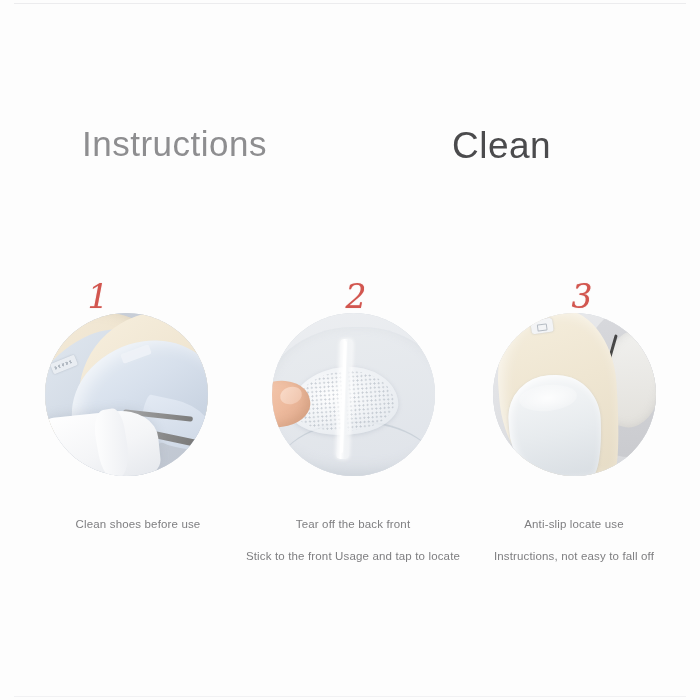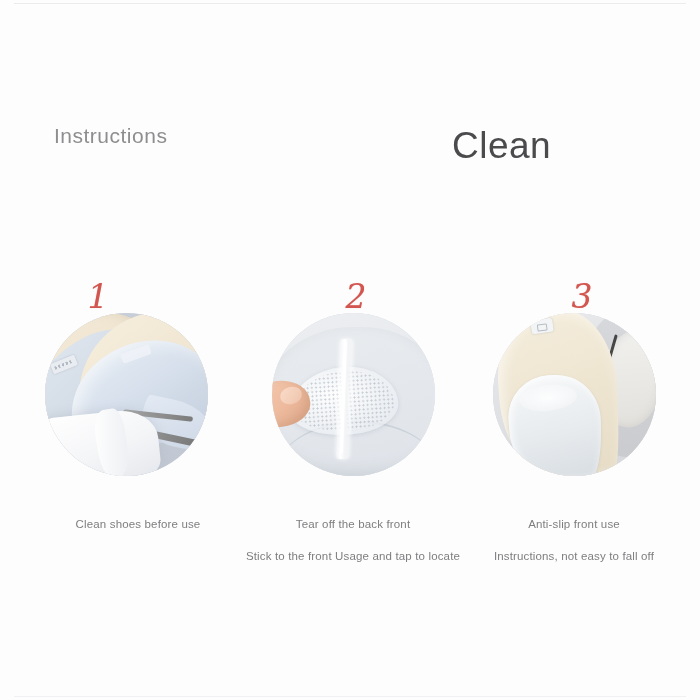--- a/index.html
+++ b/index.html
@@ -35,23 +35,23 @@
     bottom: 3px;
     left: 14px;
     right: 14px;
     height: 1px;
     background: #f1f1f3;
   }
 
   
   .heading-instructions {
     position: absolute;
-    left: 54px;
+    left: 82px;
     top: 124px;
-    font-size: 21px;
+    font-size: 35px;
     font-weight: 400;
     letter-spacing: 0.5px;
     color: #8e8e90;
     white-space: nowrap;
   }
   .heading-usage {
     position: absolute;
     left: 452px;
     top: 125px;
     font-size: 37px;
@@ -451,20 +451,20 @@
           <div class="p3-shoe-right"></div>
           <div class="p3-shoe-right-in"></div>
           <div class="p3-stripe"></div>
           <div class="p3-shoe-main"></div>
           <div class="p3-pad-applied"></div>
           <div class="p3-pad-sheen"></div>
           <div class="p3-tag"></div>
         </div>
       </div>
 
-      <div class="caption caption-1">Anti-slip front use</div>
+      <div class="caption caption-1">Anti-slip locate use</div>
       <div class="caption caption-2">Instructions, not easy to fall off</div>
     </div>
 
   </div>
 
   <div class="bottom-rule"></div>
 </div>
 
 </body></html>

